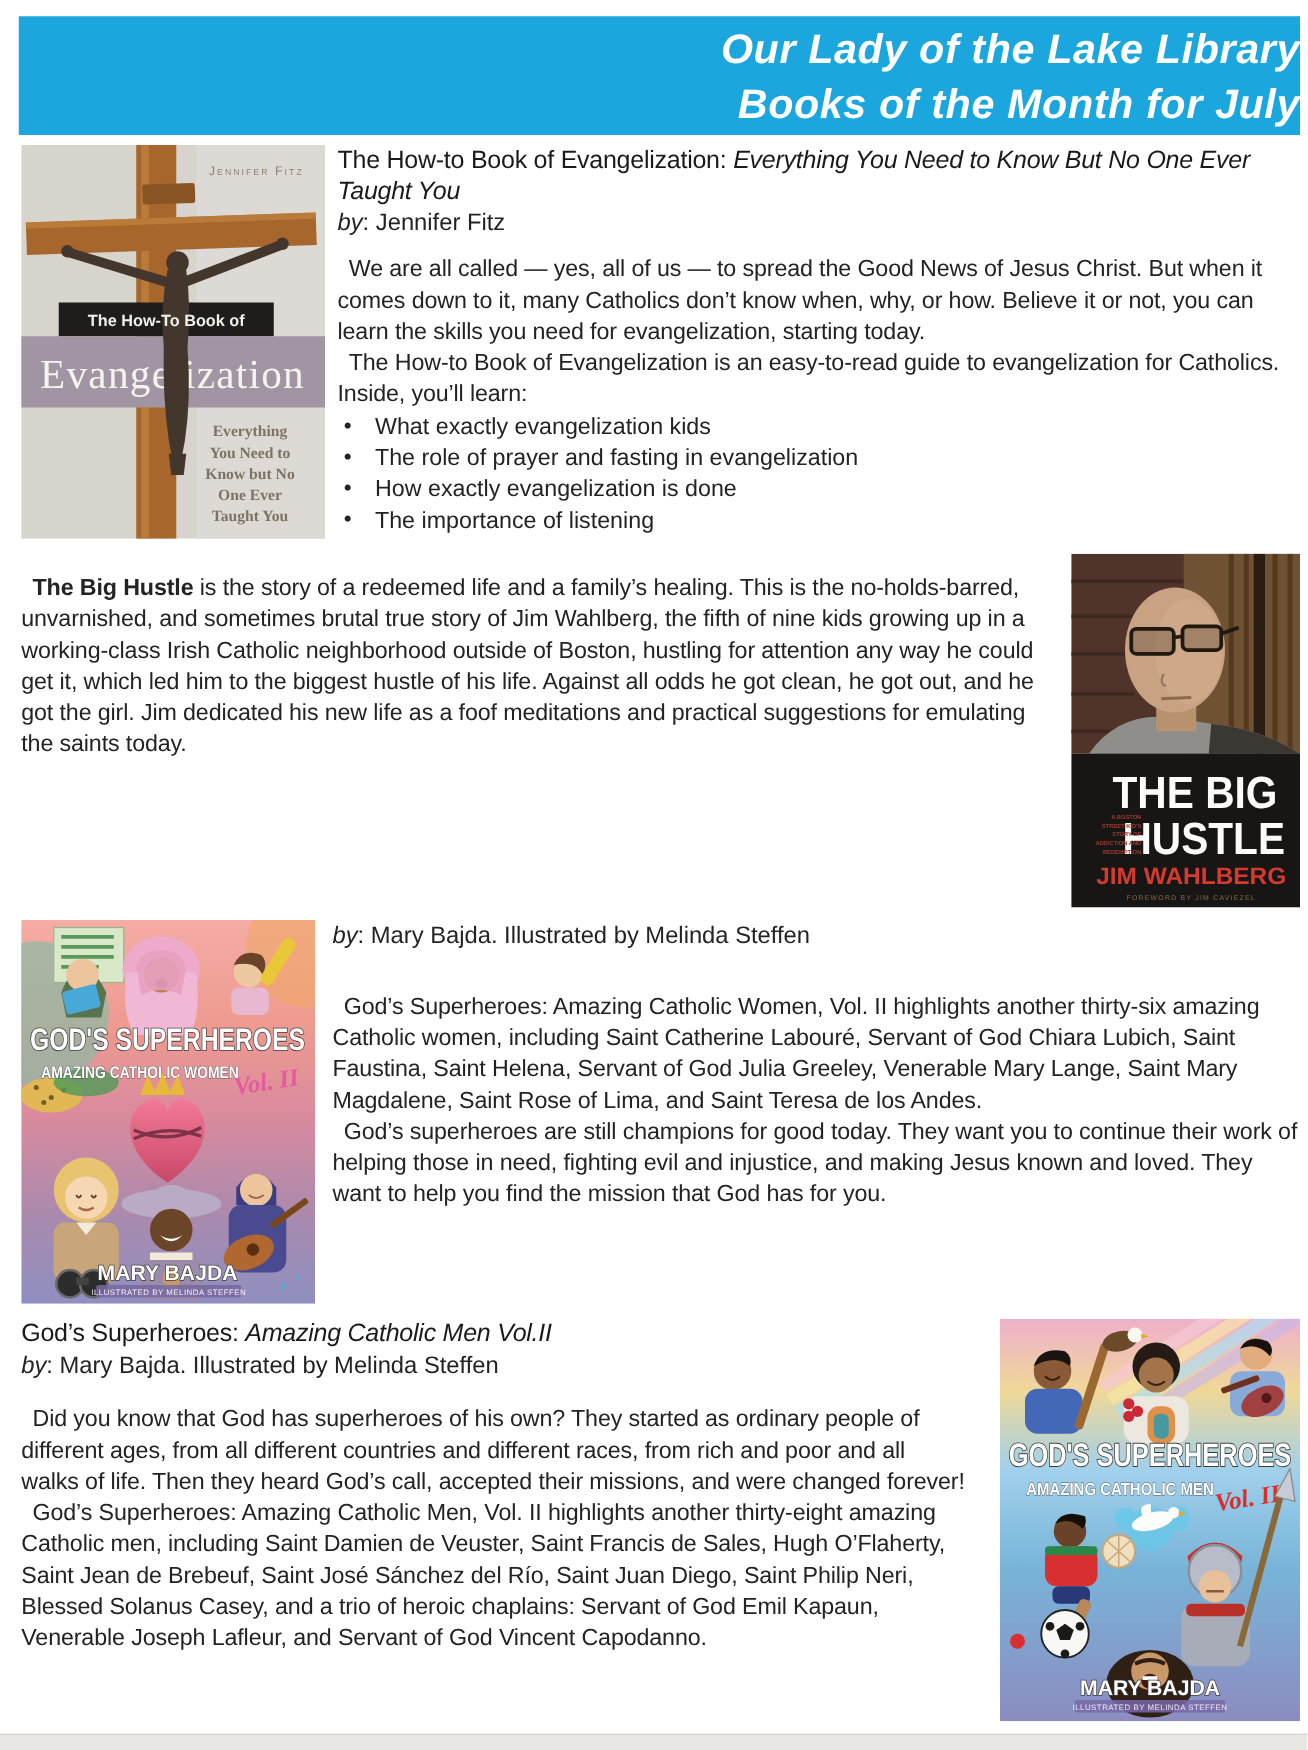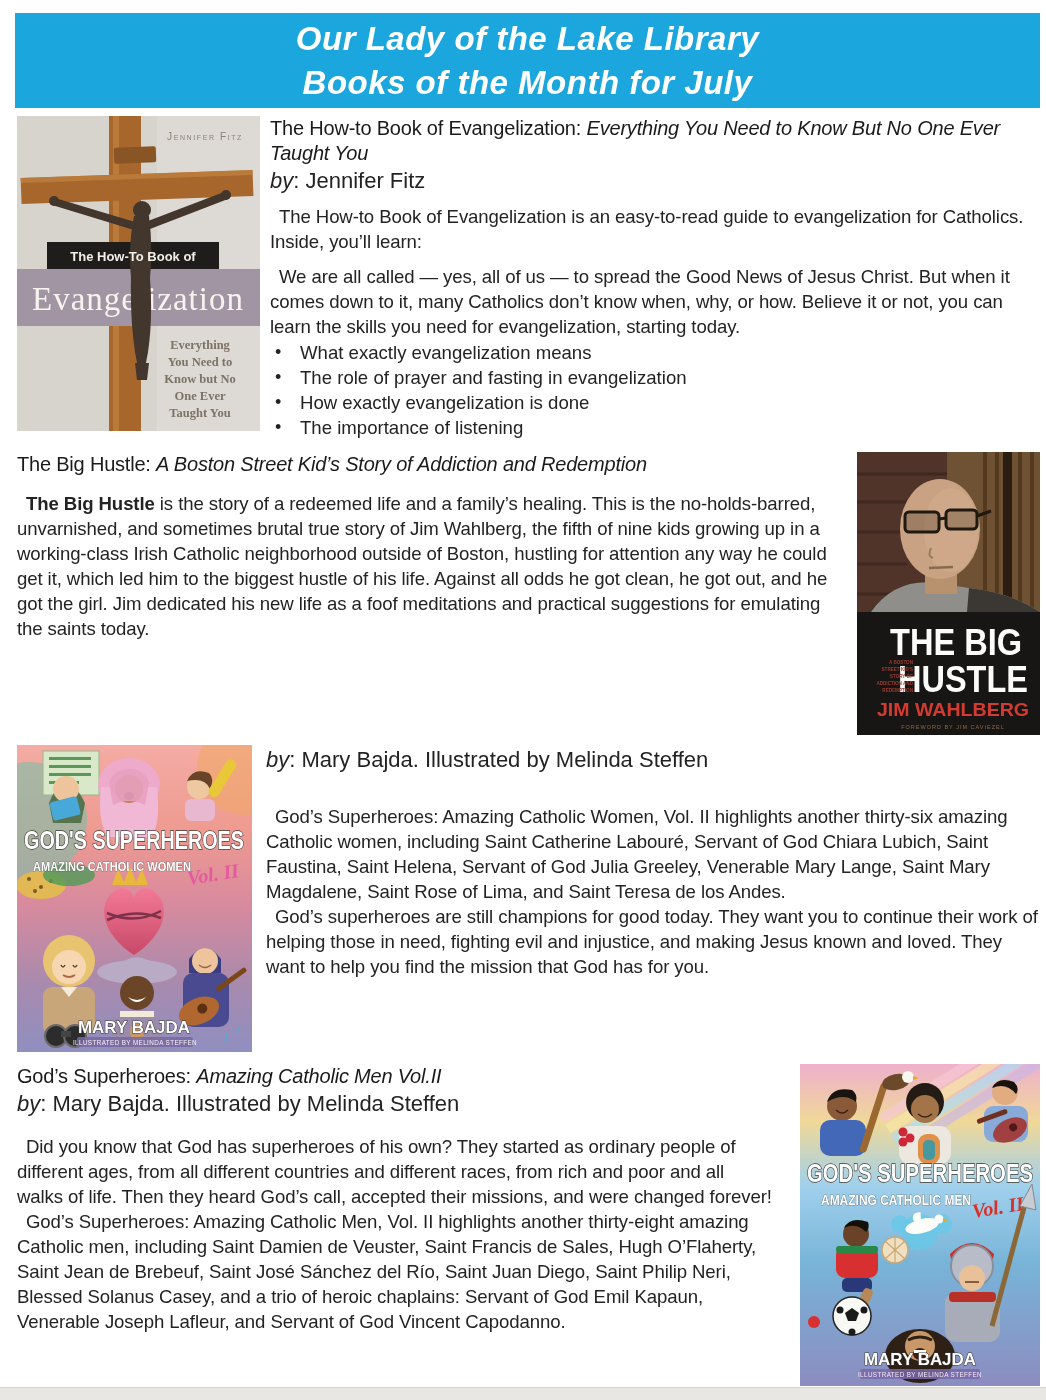--- a/index.html
+++ b/index.html
@@ -3,31 +3,31 @@
 <meta charset="utf-8">
 <style>
   :root{
     --header-bg:#1ba7dd; --header-text:#ffffff; --body-text:#232323;
     --page-bg:#ffffff; --bottom-bar:#e9e7e4;
   }
   *{box-sizing:border-box;margin:0;padding:0}
   html,body{width:1046px;height:1400px;overflow:hidden}
   body{background:var(--page-bg);font-family:"Liberation Sans",sans-serif;color:var(--body-text);position:relative}
   .banner{margin:13px 6px 0 15px;width:1025px;height:95px;background:var(--header-bg);
-    display:flex;flex-direction:column;justify-content:center;align-items:center;gap:2px}
+    display:flex;flex-direction:column;justify-content:center;align-items:flex-end;gap:2px}
   .banner div{color:var(--header-text);font-size:33px;font-weight:bold;font-style:italic;line-height:1.25;letter-spacing:.5px}
   .section{display:flex;margin-left:17px;margin-right:6px}
   .sec1{margin-top:8px;gap:10px}
   .sec2{margin-top:12px;gap:12px}
   .sec3{margin-top:10px;gap:14px}
   .sec4{margin-top:12px;gap:28px}
   .txtcol{flex:1;min-width:0}
   h2{font-size:20px;font-weight:400;color:#1a1a1a;line-height:1.25;letter-spacing:-.2px}
   h2 .it{font-style:italic}
-  .byline{font-size:22px;line-height:1.35;margin-bottom:8px}
+  .byline{font-size:19px;line-height:1.35;margin-bottom:8px}
   .byline .it{font-style:italic}
   p.body{font-size:18.6px;line-height:25px;text-indent:9px;letter-spacing:-.1px}
   p.lead{margin-top:14px}
   .bold{font-weight:bold}
   ul.blist{list-style:none;margin-top:1px}
   ul.blist li{font-size:18.6px;line-height:25px;padding-left:30px;position:relative}
   ul.blist li::before{content:"•";position:absolute;left:5px;top:0;font-size:18px}
   .cover{flex:0 0 auto;display:block}
   .bottombar{position:absolute;left:0;bottom:0;width:1046px;height:13px;background:var(--bottom-bar);border-top:1px solid #d6d4d1}
   svg text{font-family:"Liberation Sans",sans-serif}
@@ -72,34 +72,33 @@
       <text class="serif" x="183" y="233">Everything</text>
       <text class="serif" x="183" y="250">You Need to</text>
       <text class="serif" x="183" y="267">Know but No</text>
       <text class="serif" x="183" y="284">One Ever</text>
       <text class="serif" x="183" y="301">Taught You</text>
     </g>
   </svg>
   <div class="txtcol">
     <h2><span>The How-to Book of Evangelization:</span> <span class="it">Everything You Need to Know But No One Ever Taught You</span></h2>
     <div class="byline"><span class="it">by</span><span>: Jennifer Fitz</span></div>
+    <p class="body" style="margin-top:10px">We are all called — yes, all of us — to spread the Good News of Jesus Christ. But when it comes down to it, many Catholics don’t know when, why, or how. Believe it or not, you can learn the skills you need for evangelization, starting today.</p>
     <p class="body">The How-to Book of Evangelization is an easy-to-read guide to evangelization for Catholics. Inside, you’ll learn:</p>
-    <p class="body" style="margin-top:10px">We are all called — yes, all of us — to spread the Good News of Jesus Christ. But when it comes down to it, many Catholics don’t know when, why, or how. Believe it or not, you can learn the skills you need for evangelization, starting today.</p>
     <ul class="blist">
-      <li>What exactly evangelization means</li>
+      <li>What exactly evangelization kids</li>
       <li>The role of prayer and fasting in evangelization</li>
       <li>How exactly evangelization is done</li>
       <li>The importance of listening</li>
     </ul>
   </div>
 </section>
 
 <section class="section sec2">
   <div class="txtcol">
-    <h2><span>The Big Hustle:</span> <span class="it">A Boston Street Kid’s Story of Addiction and Redemption</span></h2>
     <p class="body lead"><span class="bold">The Big Hustle</span><span> is the story of a redeemed life and a family’s healing. This is the no-holds-barred, unvarnished, and sometimes brutal true story of Jim Wahlberg, the fifth of nine kids growing up in a working-class Irish Catholic neighborhood outside of Boston, hustling for attention any way he could get it, which led him to the biggest hustle of his life. Against all odds he got clean, he got out, and he got the girl. Jim dedicated his new life as a foof meditations and practical suggestions for emulating the saints today.</span></p>
   </div>
   <svg class="cover" width="183" height="283" viewBox="0 0 183 283">
     <g>
       <rect width="183" height="160" fill="#50342a"></rect>
       <g stroke="#3e2820" stroke-width="3">
         <line x1="0" y1="22" x2="90" y2="22"></line>
           <line x1="0" y1="50" x2="70" y2="50"></line>
         <line x1="0" y1="80" x2="55" y2="80"></line>
           <line x1="0" y1="112" x2="50" y2="112"></line>

